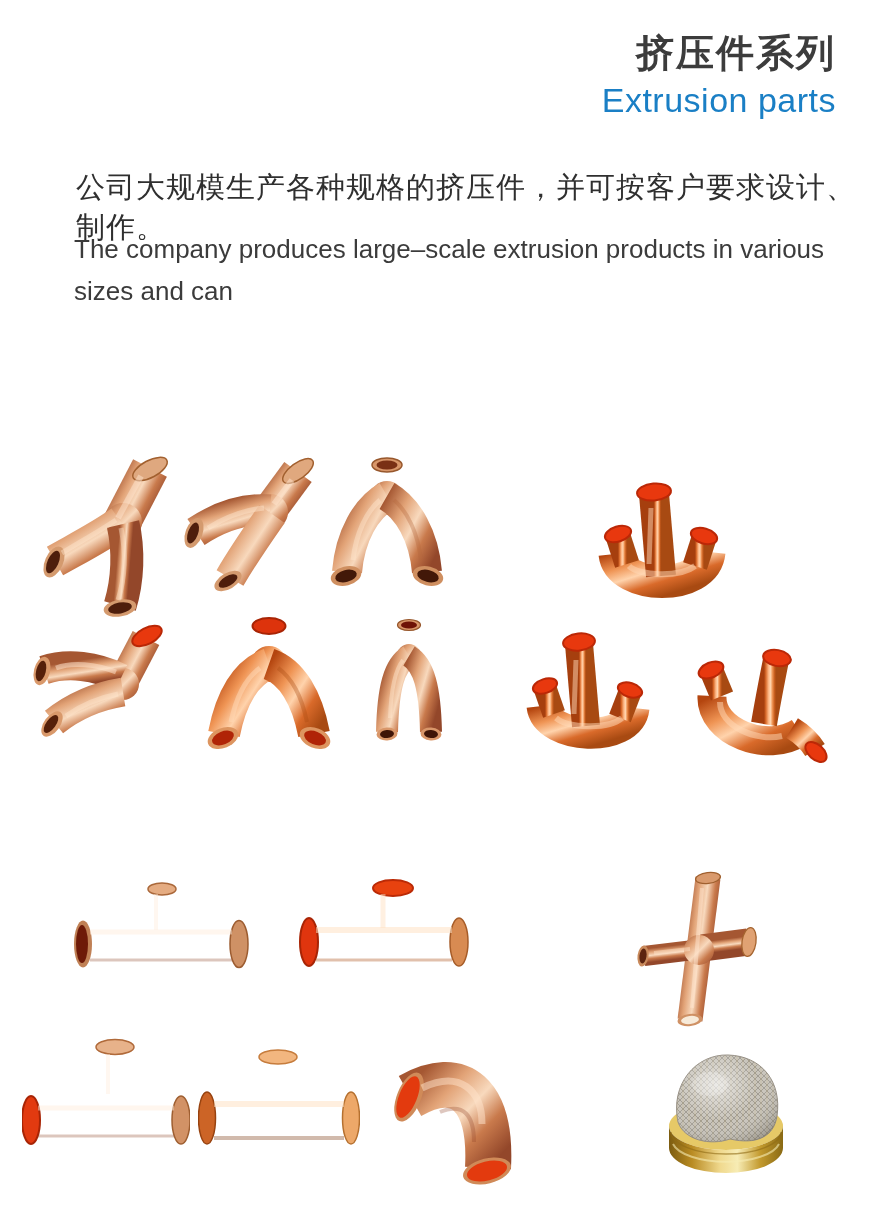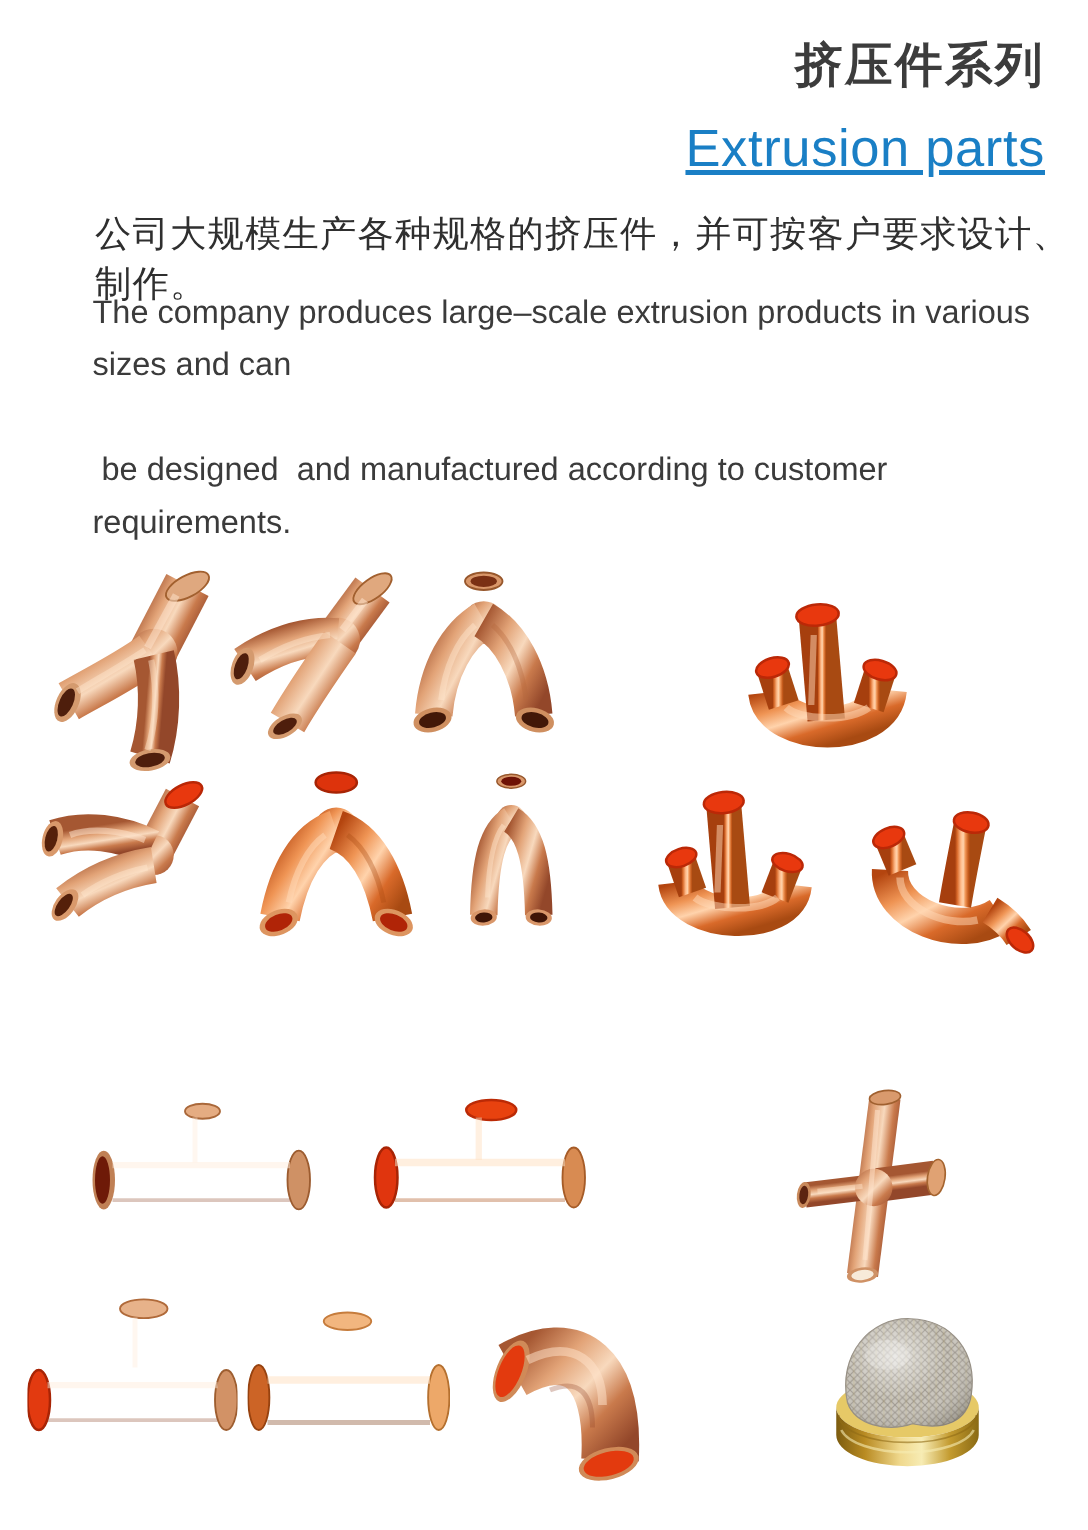--- a/index.html
+++ b/index.html
@@ -19,27 +19,26 @@
   }
   .title-zh{
     font-size:38px;
     font-weight:600;
     color:#3c3c3c;
     letter-spacing:2px;
     line-height:1.15;
     text-align:right;
   }
   .title-en{
-    font-size:42px;
+    font-size:34px;
     font-weight:400;
     color:#1a7fc5;
     letter-spacing:0.5px;
-    margin-top:20px;
+    margin-top:6px;
     line-height:1.1;
-    text-decoration:underline;
   }
   .intro-zh{
     position:absolute;
     left:76px;
     top:168px;
     width:780px;
     font-size:29px;
     font-weight:500;
     color:#2f2f2f;
     letter-spacing:1px;
@@ -135,21 +134,21 @@
     </defs>
   </svg>
 
   <div class="title-block">
     <div class="title-zh">挤压件系列</div>
     <div class="title-en">Extrusion parts</div>
   </div>
 
   <div class="intro-zh">公司大规模生产各种规格的挤压件，并可按客户要求设计、制作。</div>
   <div class="intro-en"><span>The company produces large–scale extrusion products in various sizes and can</span><br>
-<span> be designed  and manufactured according to customer requirements.</span></div>
+</div>
 
   <div class="fig" style="left:28px;top:448px;">
     <svg width="166" height="182" viewBox="0 0 166 182">
       <path d="M122,20 L93,76" stroke="url(#cuD)" stroke-width="38" fill="none"></path>
       <circle cx="95" cy="74" r="19" fill="url(#cuD)"></circle>
       <path d="M93,74 C72,89 50,100 27,113" stroke="url(#cuD)" stroke-width="33" fill="none"></path>
       <path d="M95,76 C101,102 100,132 92,158" stroke="url(#cuD)" stroke-width="33" fill="none"></path>
       <ellipse cx="122" cy="21" rx="19" ry="8.5" transform="rotate(-28 122 21)" fill="#dfa87f" stroke="#a2602f" stroke-width="1.5"></ellipse>
       <ellipse cx="26" cy="114" rx="9" ry="16.5" transform="rotate(24 26 114)" fill="#d49a6e"></ellipse>
       <ellipse cx="25" cy="114" rx="5.5" ry="12" transform="rotate(24 25 114)" fill="#4e1e0c"></ellipse>

